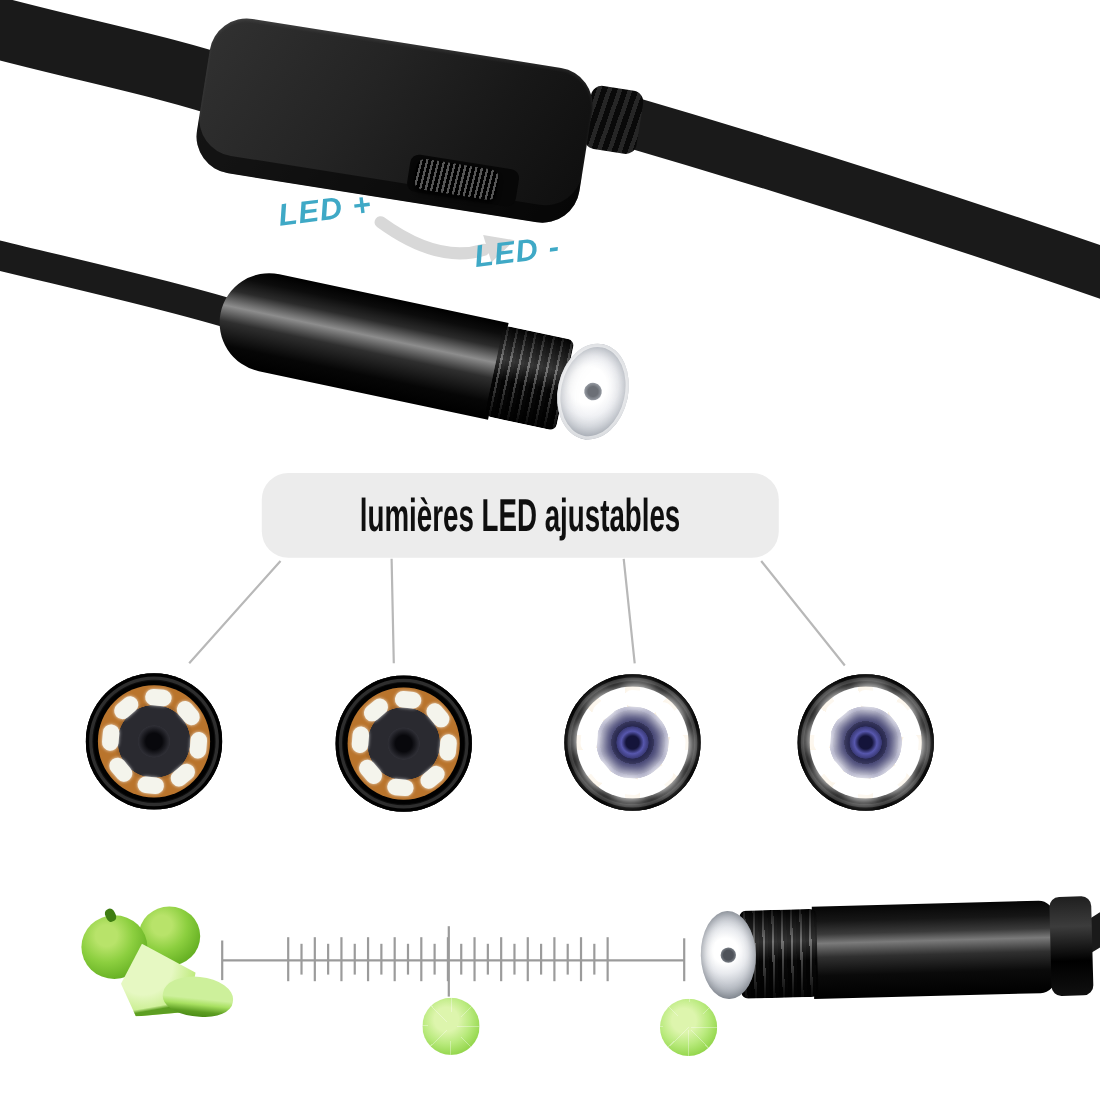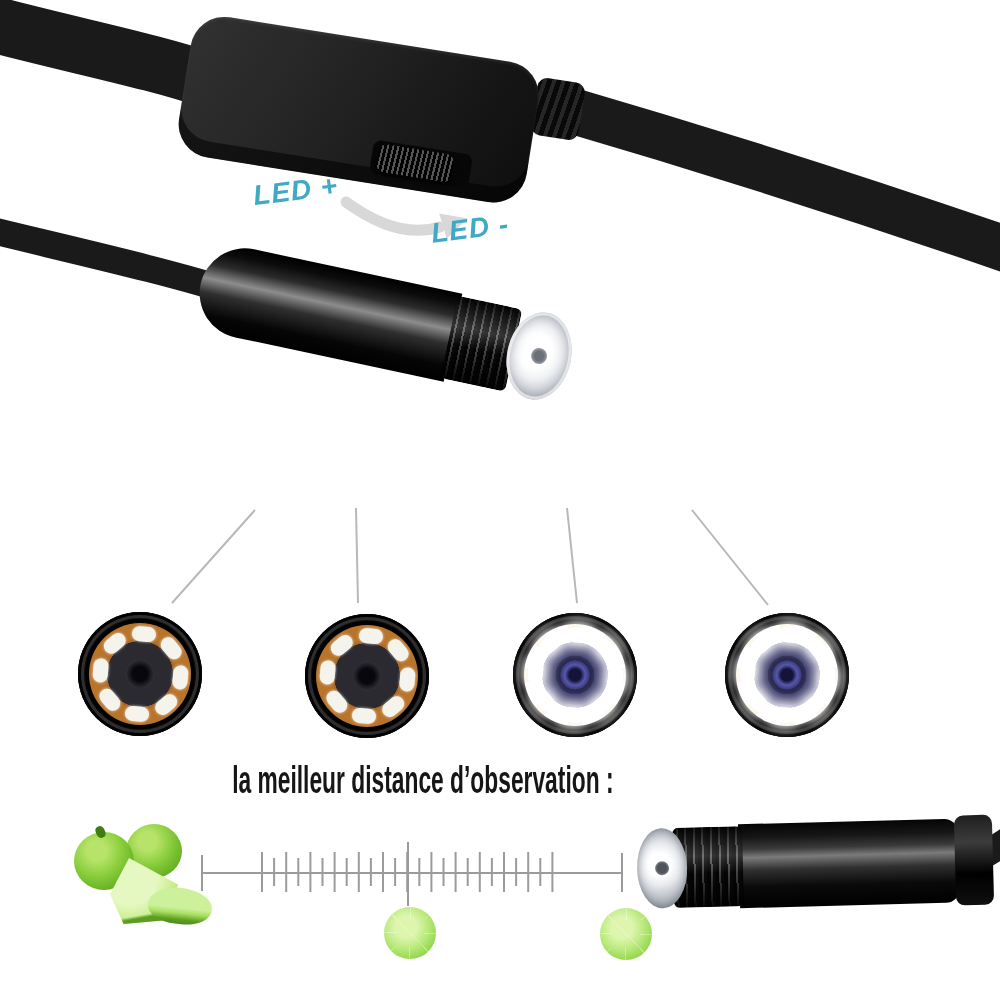--- a/index.html
+++ b/index.html
@@ -191,20 +191,23 @@
 
   <div id="led-plus" class="cyan-label">LED +</div>
   <div id="led-minus" class="cyan-label">LED -</div>
 
   <div id="cam-mid" class="camera">
     <div class="shaft"></div>
     <div class="thread"></div>
     <div class="lens"></div>
   </div>
 
+  <div class="label-box">
+    <span>lumières LED ajustables</span>
+  </div>
 
   <div id="circle-1" class="led-circle off">
     <div class="inner">
       <span class="led" style="--a:5deg"></span>
         <span class="led" style="--a:50deg"></span>
       <span class="led" style="--a:95deg"></span>
         <span class="led" style="--a:140deg"></span>
       <span class="led" style="--a:185deg"></span>
         <span class="led" style="--a:230deg"></span>
       <span class="led" style="--a:275deg"></span>
@@ -246,21 +249,20 @@
         <span class="led" style="--a:140deg"></span>
       <span class="led" style="--a:185deg"></span>
         <span class="led" style="--a:230deg"></span>
       <span class="led" style="--a:275deg"></span>
         <span class="led" style="--a:320deg"></span>
       <div class="lens-dot"></div>
     </div>
   </div>
 
   <div class="dist">
-    <div><span class="t1">la meilleur distance d’observation :</span></div>
   </div>
 
   <div class="limes">
     <div class="lime-whole lime-b"></div>
     <div class="lime-whole lime-a"></div>
     <div class="lime-stem"></div>
     <div class="wedge-a"></div>
     <div class="wedge-b"></div>
   </div>
   <div id="slice-1" class="lime-slice"></div>

